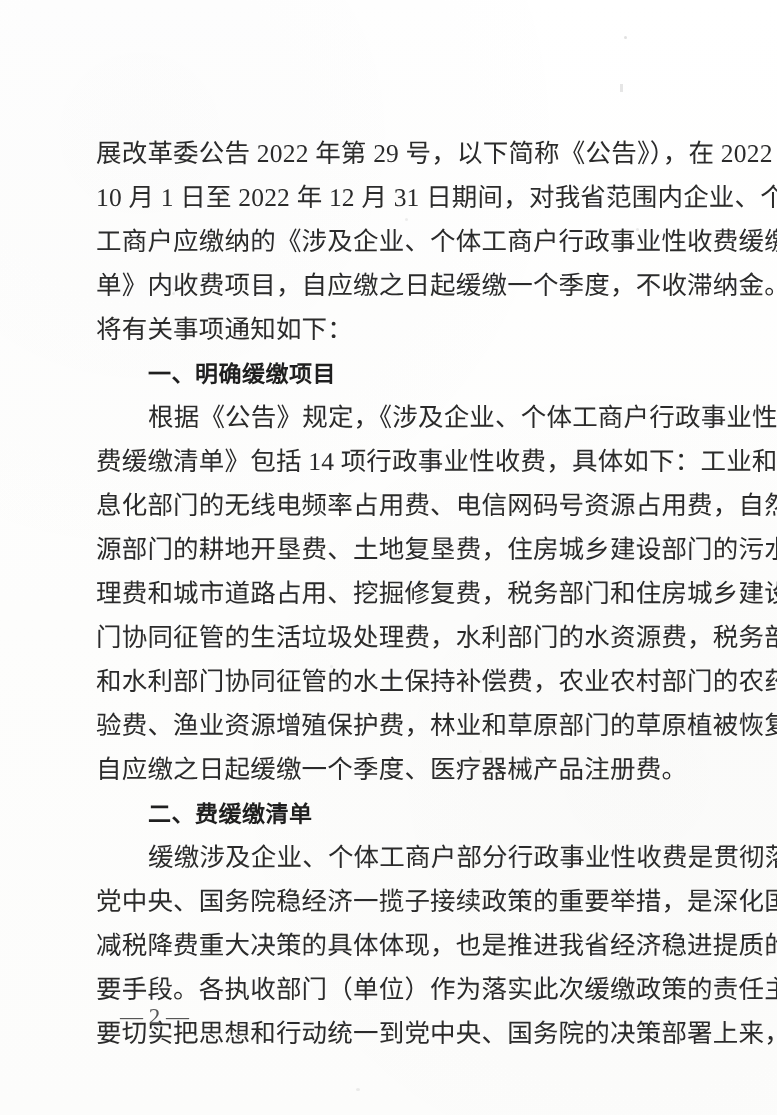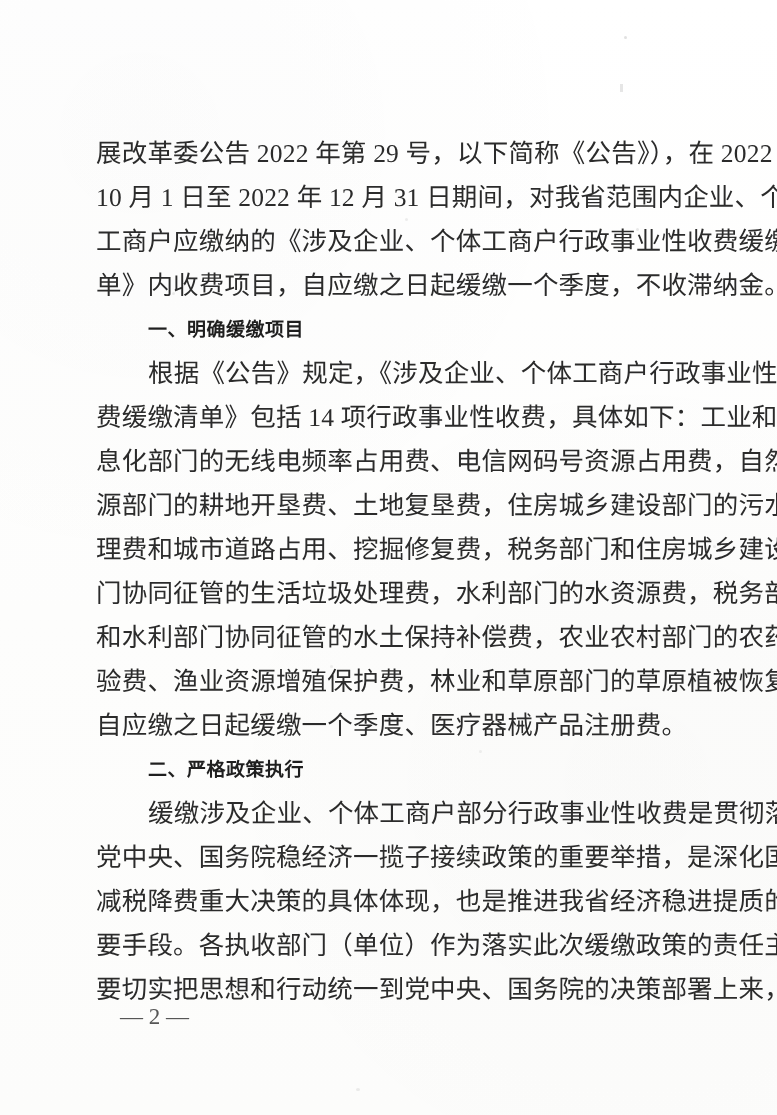--- a/index.html
+++ b/index.html
@@ -44,21 +44,21 @@
     color: #2b2b2b;
     letter-spacing: 0.2px;
     white-space: pre;
     font-family: "Liberation Serif", "DejaVu Serif", serif;
     text-rendering: geometricPrecision;
   }
   .line.indent {
     text-indent: 52px;
   }
   .heading {
-    font-size: 19px;
+    font-size: 23px;
     line-height: 44px;
     color: #1f1f1f;
     font-weight: bold;
     text-indent: 52px;
     white-space: pre;
     font-family: "Liberation Sans", "DejaVu Sans", sans-serif;
     letter-spacing: 0.5px;
   }
   .para {
     margin: 0;
@@ -106,37 +106,38 @@
   <span class="speck s8"></span>
   <span class="speck s9"></span>
 
   <div class="content">
 
     <div class="para">
       <div class="line">展改革委公告 2022 年第 29 号，以下简称《公告》），在 2022 年</div>
       <div class="line">10 月 1 日至 2022 年 12 月 31 日期间，对我省范围内企业、个体</div>
       <div class="line">工商户应缴纳的《涉及企业、个体工商户行政事业性收费缓缴清</div>
       <div class="line">单》内收费项目，自应缴之日起缓缴一个季度，不收滞纳金。现</div>
+      <div class="line">将有关事项通知如下：</div>
     </div>
 
     <div class="heading">一、明确缓缴项目</div>
 
     <div class="para">
       <div class="line indent">根据《公告》规定，《涉及企业、个体工商户行政事业性收</div>
       <div class="line">费缓缴清单》包括 14 项行政事业性收费，具体如下：工业和信</div>
       <div class="line">息化部门的无线电频率占用费、电信网码号资源占用费，自然资</div>
       <div class="line">源部门的耕地开垦费、土地复垦费，住房城乡建设部门的污水处</div>
       <div class="line">理费和城市道路占用、挖掘修复费，税务部门和住房城乡建设部</div>
       <div class="line">门协同征管的生活垃圾处理费，水利部门的水资源费，税务部门</div>
       <div class="line">和水利部门协同征管的水土保持补偿费，农业农村部门的农药实</div>
       <div class="line">验费、渔业资源增殖保护费，林业和草原部门的草原植被恢复费，</div>
       <div class="line">自应缴之日起缓缴一个季度、医疗器械产品注册费。</div>
     </div>
 
-    <div class="heading">二、严格政策执行</div>
+    <div class="heading">二、费缓缴清单</div>
 
     <div class="para">
       <div class="line indent">缓缴涉及企业、个体工商户部分行政事业性收费是贯彻落实</div>
       <div class="line">党中央、国务院稳经济一揽子接续政策的重要举措，是深化国家</div>
       <div class="line">减税降费重大决策的具体体现，也是推进我省经济稳进提质的重</div>
       <div class="line">要手段。各执收部门（单位）作为落实此次缓缴政策的责任主体，</div>
       <div class="line">要切实把思想和行动统一到党中央、国务院的决策部署上来，克</div>
     </div>
 
   </div>

